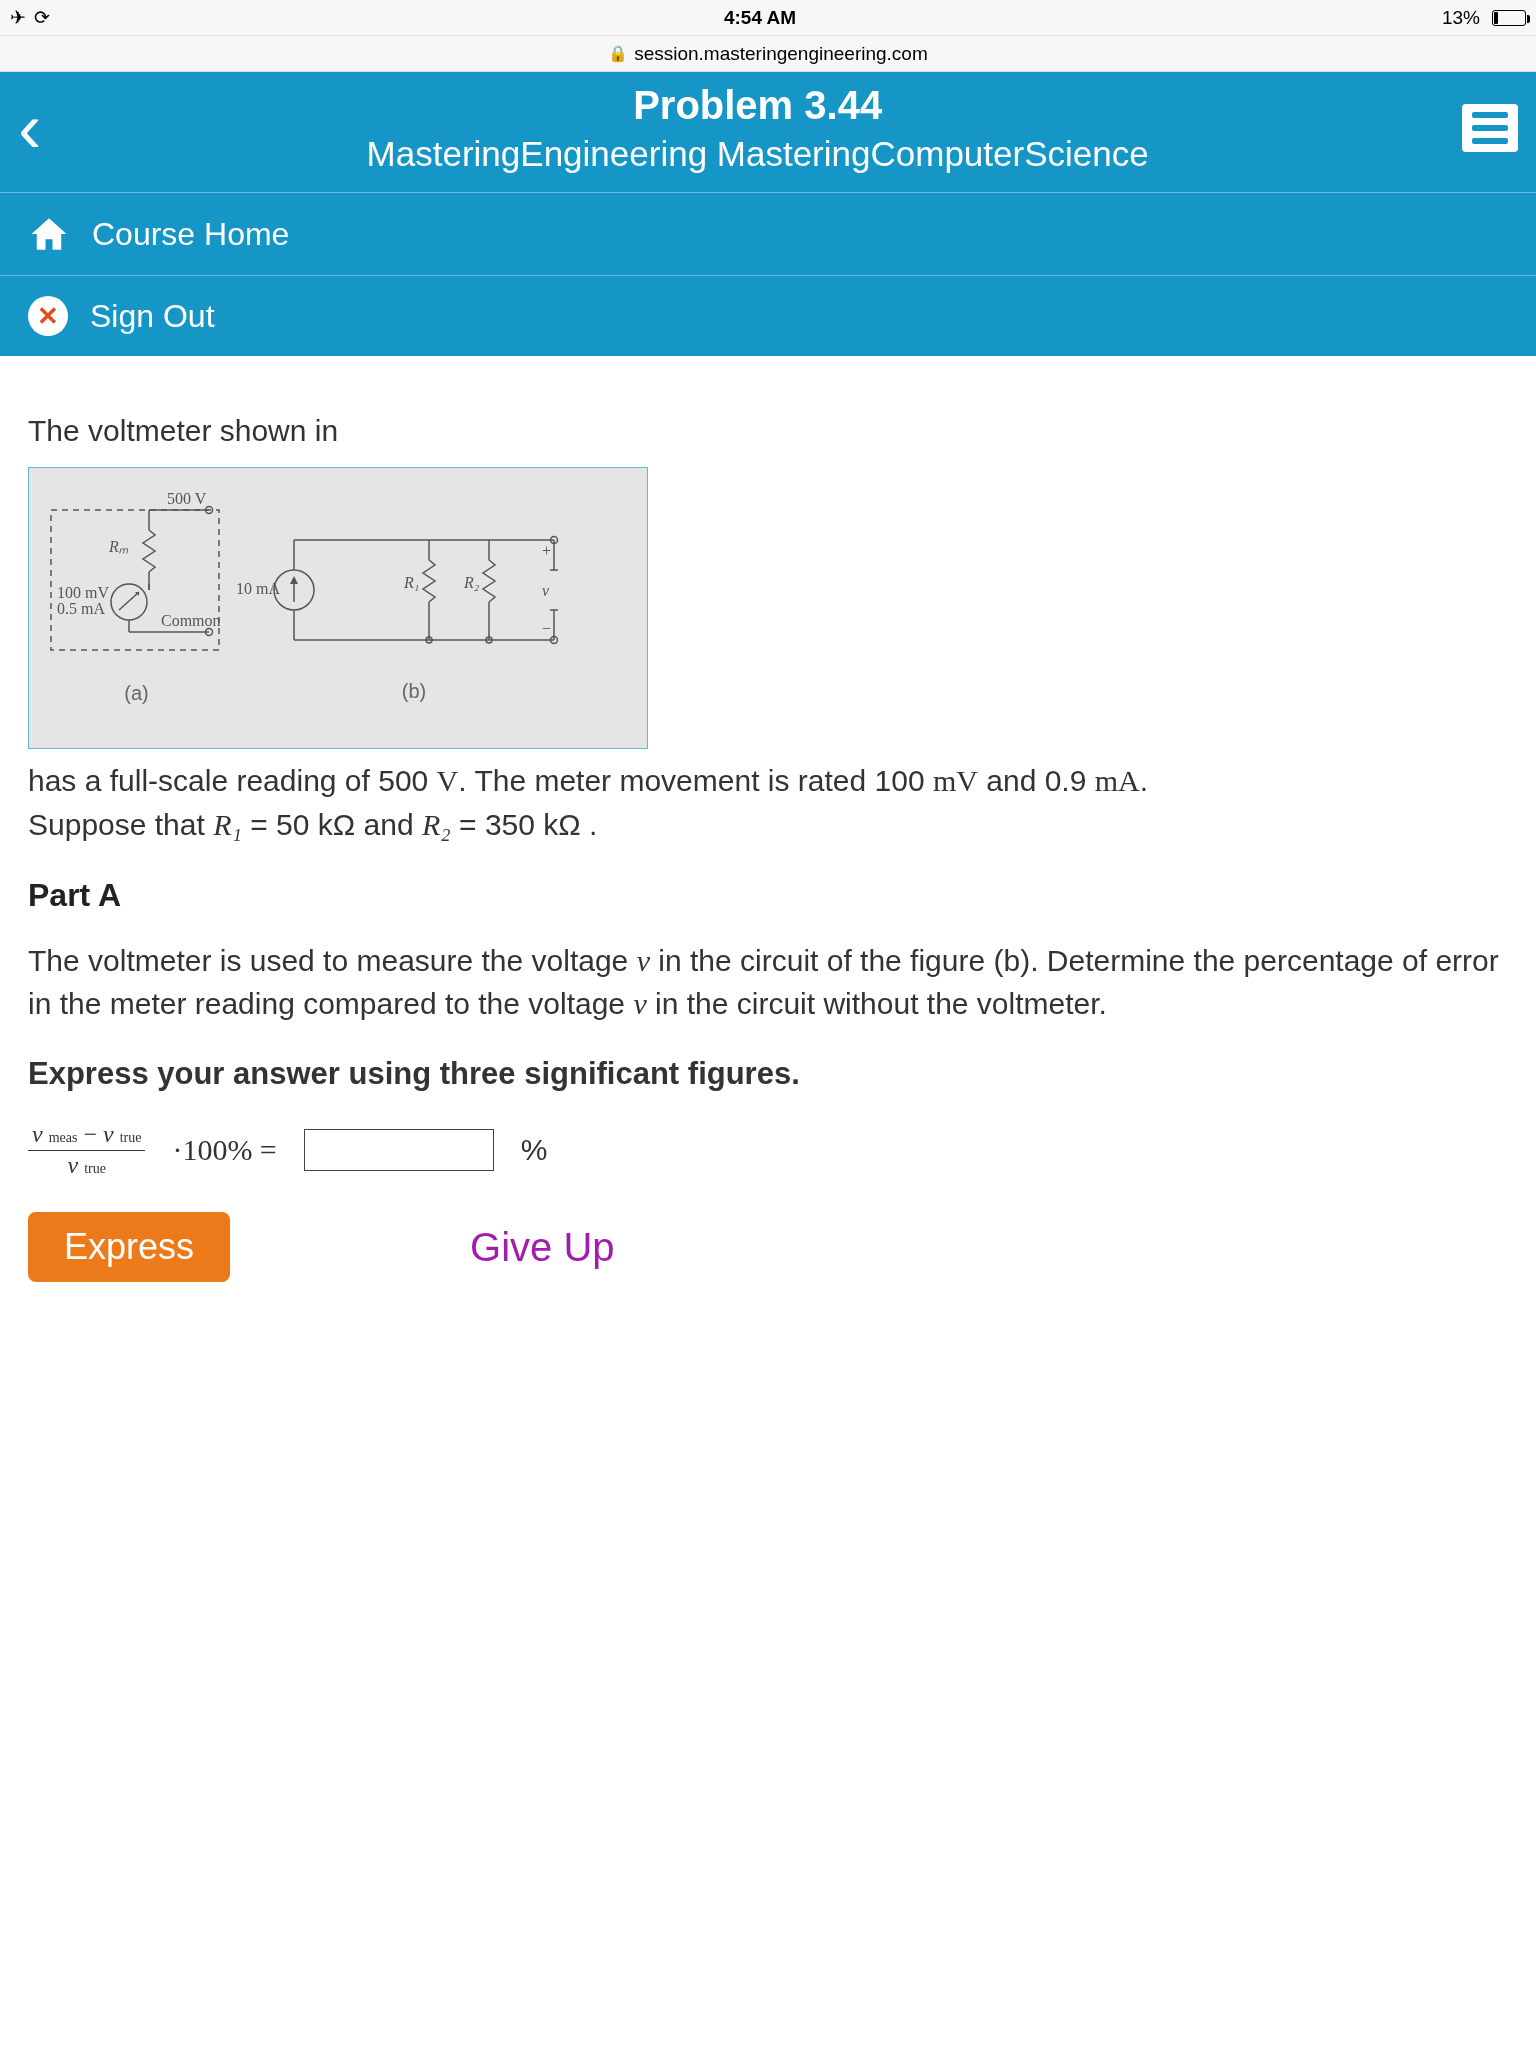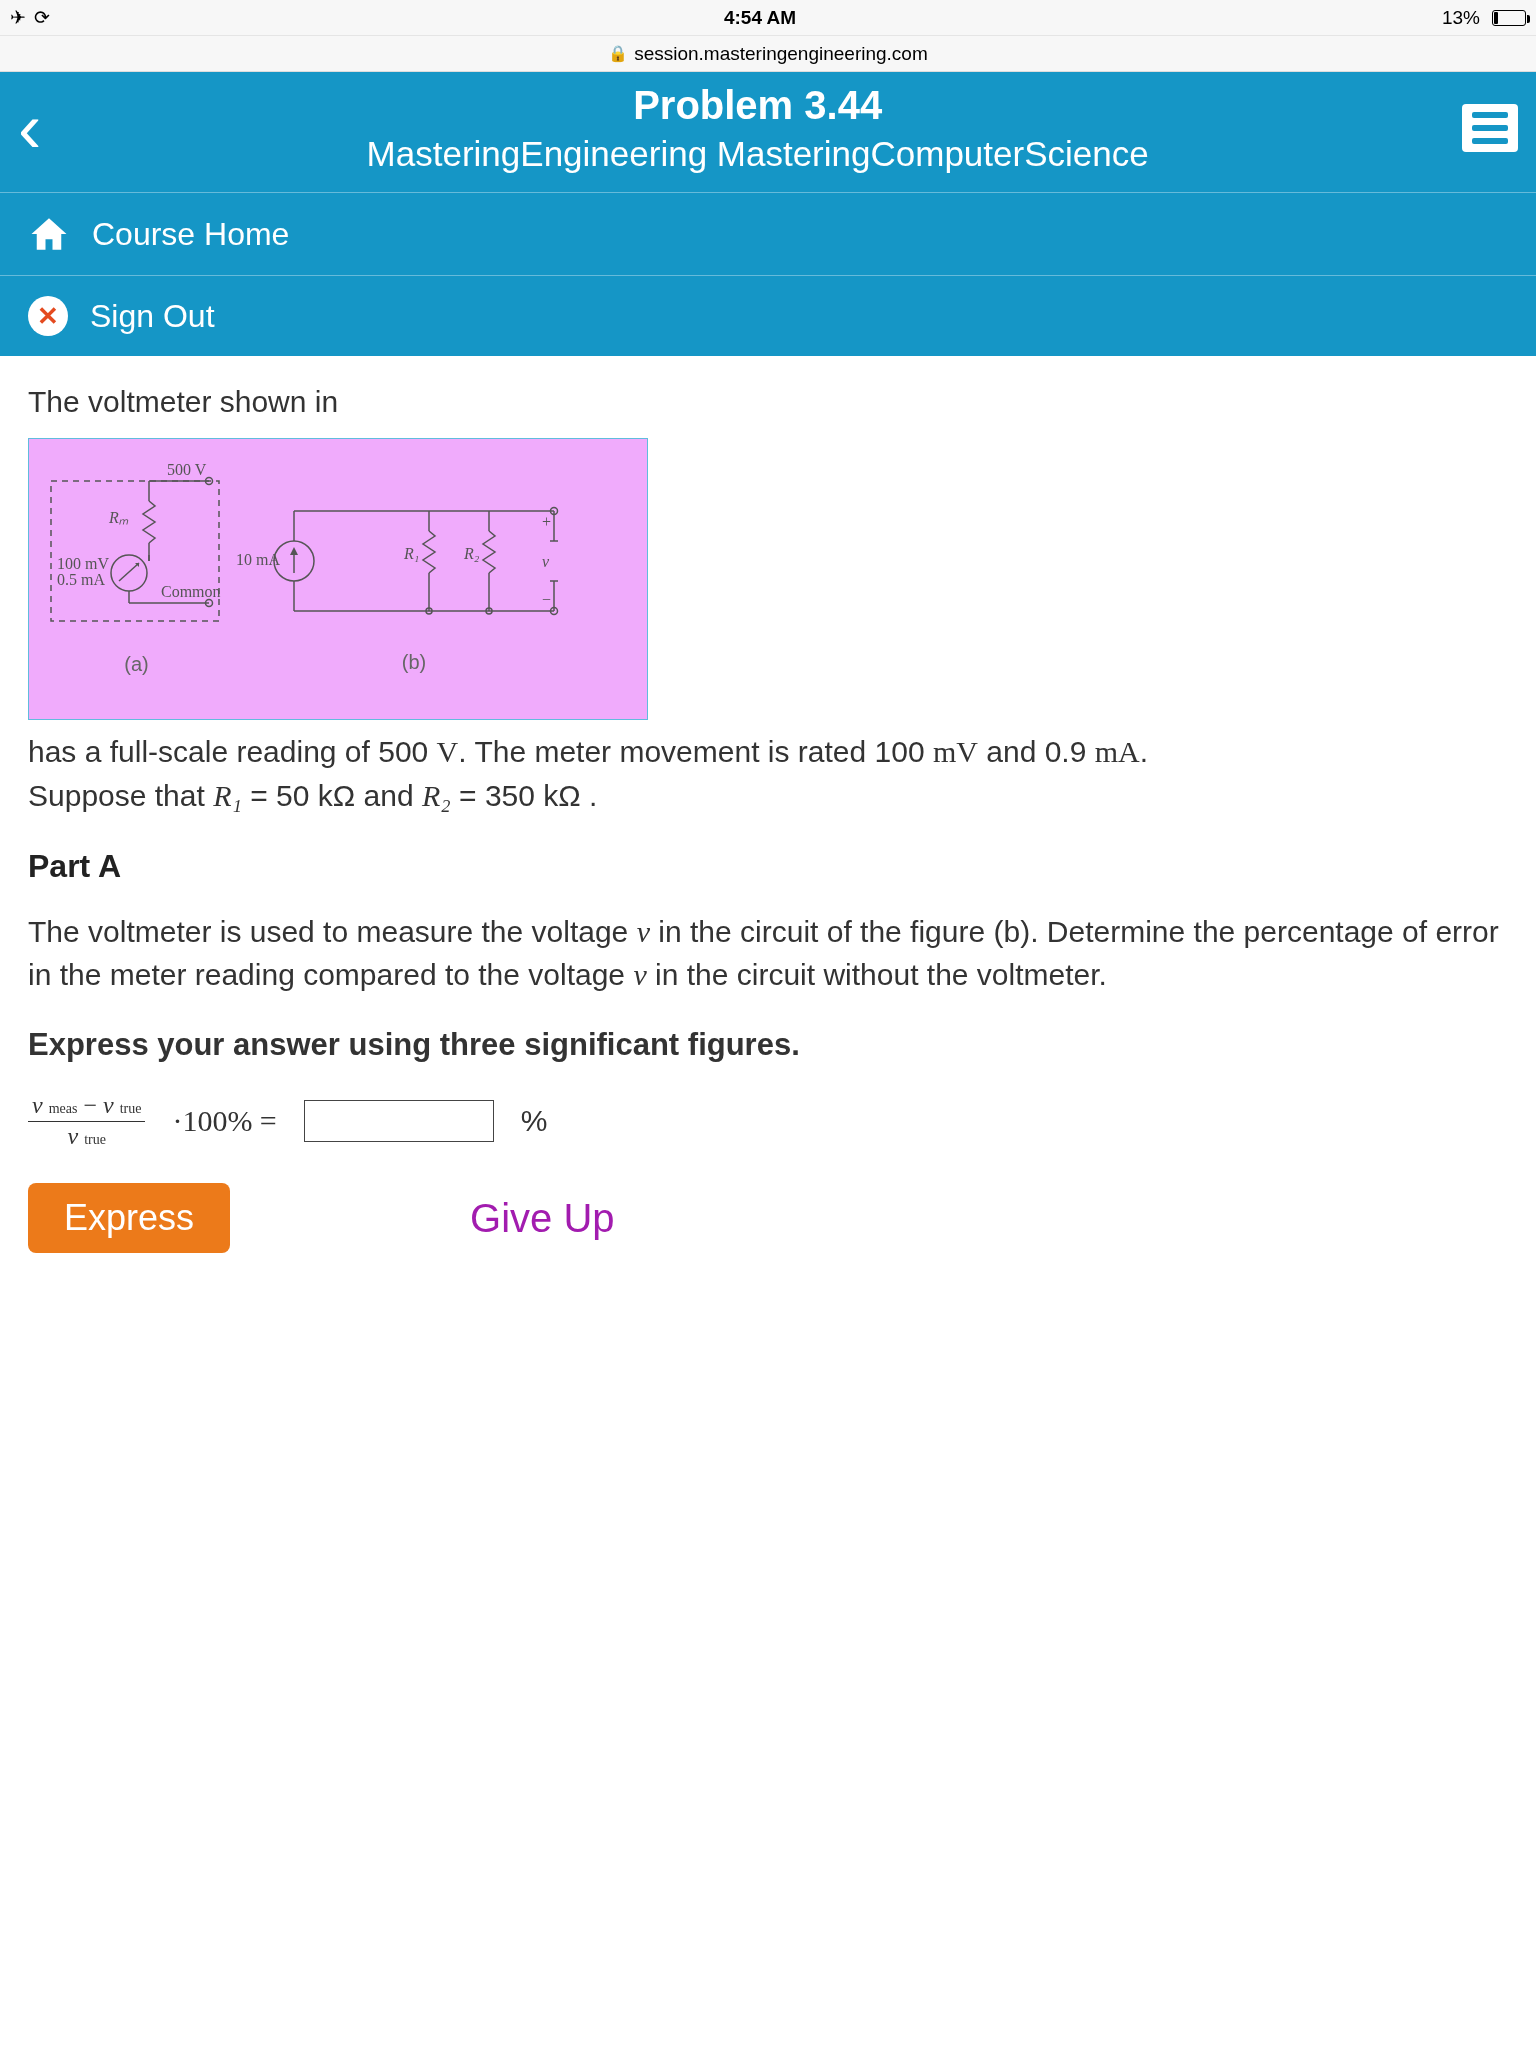--- a/index.html
+++ b/index.html
@@ -42,24 +42,24 @@
     background:#1596c6;color:#fff;font-size:32px;
     display:flex;align-items:center;gap:22px;
     padding:20px 28px;border-top:1px solid rgba(255,255,255,.35);cursor:pointer;
   }
   .nav-row:last-of-type{border-bottom:0;}
   .home-icon svg{width:42px;height:42px;fill:#fff;display:block;}
   .x-badge{width:40px;height:40px;border-radius:50%;background:#fff;color:#e44a1f;display:flex;align-items:center;justify-content:center;font-weight:900;font-size:26px;}
 
   
   .content{padding:24px 28px 60px 28px;font-size:30px;line-height:1.45;color:#333;}
-  .lead{margin-bottom:12px;}
+  .lead{margin-bottom:12px;margin-top:29px;}
   .figure-card{
     border:1.5px solid #60bcdd;width:620px;max-width:100%;
-    padding:24px 10px 40px 10px;margin:14px 0 10px 0;background:#f0abfc;
+    padding:24px 10px 40px 10px;margin:14px 0 10px 0;background:#e5e5e5;
   }
   .figure-inner{display:flex;gap:40px;align-items:flex-start;padding-left:10px;}
   .diagram-box{font-size:17px;color:#555;}
   .diagram-a{width:175px;}
   .diagram-b{width:300px;padding-top:38px;}
   .sub{text-align:center;font-size:20px;color:#666;margin-top:10px;}
   .zoom-line{text-align:center;font-size:30px;color:#333;margin:18px 0 50px 0;}
   .zoom-icon{display:inline-block;vertical-align:-4px;margin-right:8px;}
   .zoom-icon svg{width:28px;height:28px;stroke:#333;fill:none;stroke-width:2;}
   .para{margin:0 0 26px 0;}

